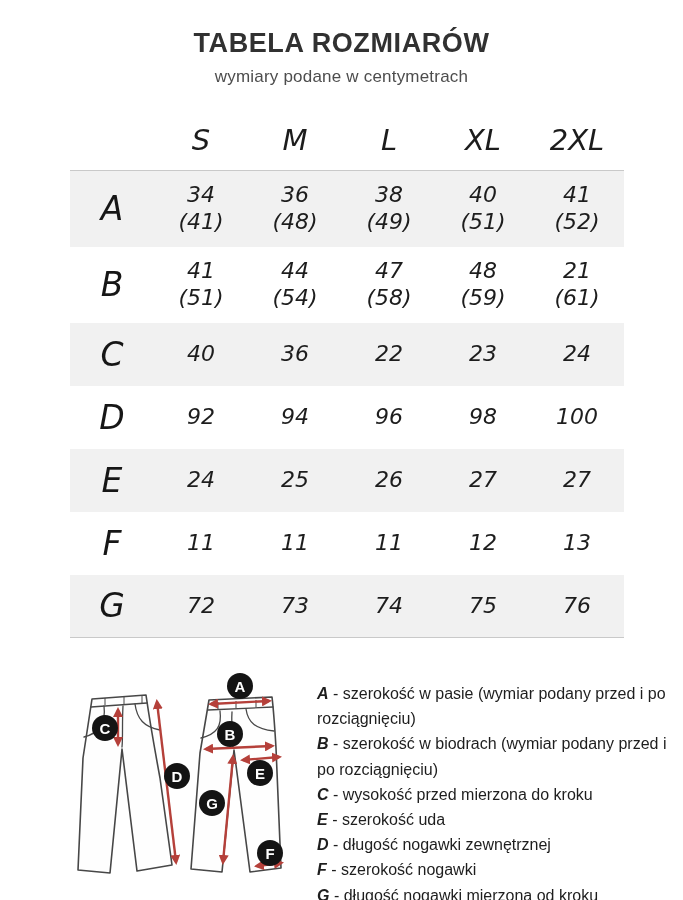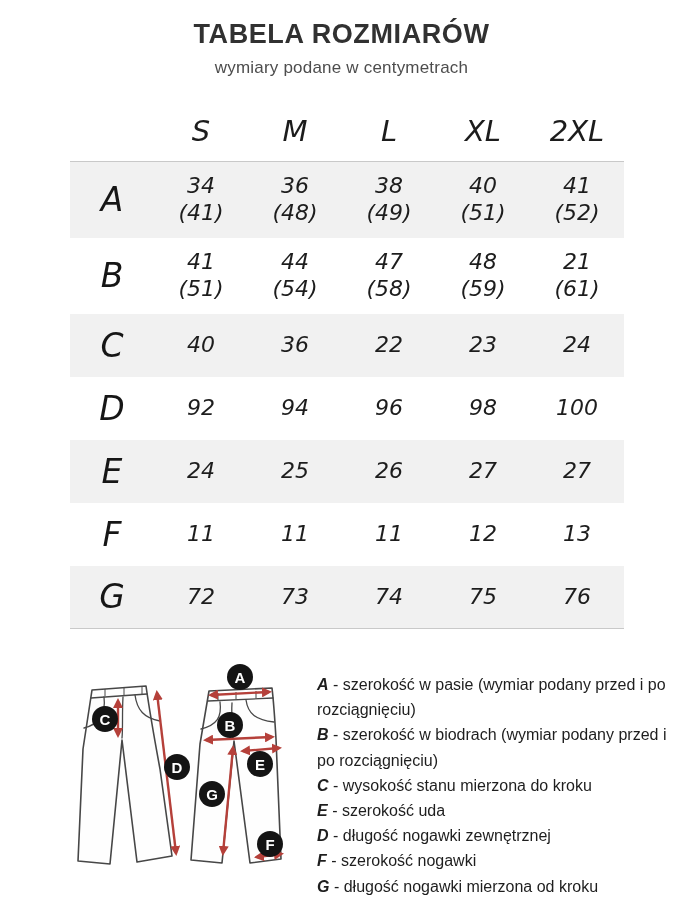--- a/index.html
+++ b/index.html
@@ -1,21 +1,21 @@
 <!DOCTYPE html>
 <html><head>
 <meta charset="utf-8">
 <style>
   html,body{margin:0;padding:0;}
   body{
     width:683px;height:900px;background:#ffffff;overflow:hidden;
     font-family:"Liberation Sans",sans-serif;color:#222;
   }
   
-  .hdr{text-align:center;padding-top:19px;}
+  .hdr{text-align:center;padding-top:28px;}
   .hdr h1{
     margin:0;font-size:27px;font-weight:700;color:#313131;
     letter-spacing:.6px;font-family:"Liberation Sans",sans-serif;
   }
   .hdr .sub{font-size:17px;color:#4d4d4d;margin-top:8px;letter-spacing:.2px;}
 
   
   table.size{
     width:554px;margin:30px 0 0 70px;border-collapse:collapse;table-layout:fixed;
     font-family:"DejaVu Sans",sans-serif;
@@ -283,21 +283,21 @@
 
   <div class="legend">
     <div class="legend-item"><span class="ltr">A</span>
       <span>-</span>
       <span>szerokość w pasie (wymiar podany przed i po rozciągnięciu)</span></div>
     <div class="legend-item"><span class="ltr">B</span>
       <span>-</span>
       <span>szerokość w biodrach (wymiar podany przed i po rozciągnięciu)</span></div>
     <div class="legend-item"><span class="ltr">C</span>
       <span>-</span>
-      <span>wysokość stanu mierzona do kroku</span></div>
+      <span>wysokość przed mierzona do kroku</span></div>
     <div class="legend-item"><span class="ltr">E</span>
       <span>-</span>
       <span>szerokość uda</span></div>
     <div class="legend-item"><span class="ltr">D</span>
       <span>-</span>
       <span>długość nogawki zewnętrznej</span></div>
     <div class="legend-item"><span class="ltr">F</span>
       <span>-</span>
       <span>szerokość nogawki</span></div>
     <div class="legend-item"><span class="ltr">G</span>

